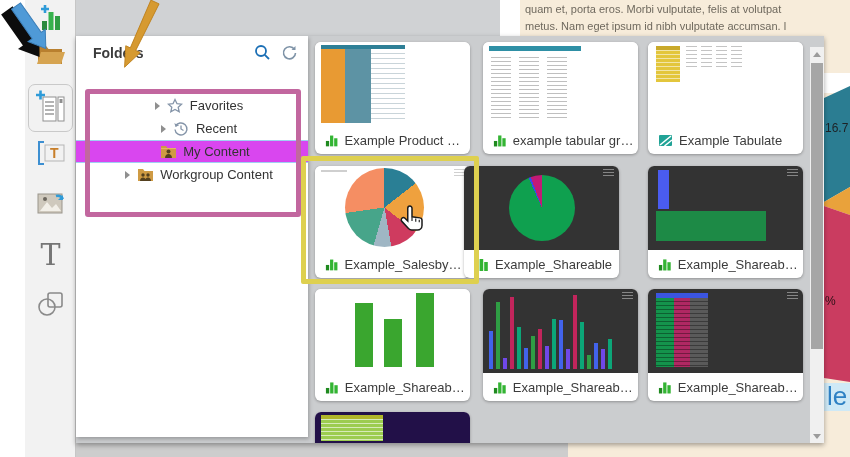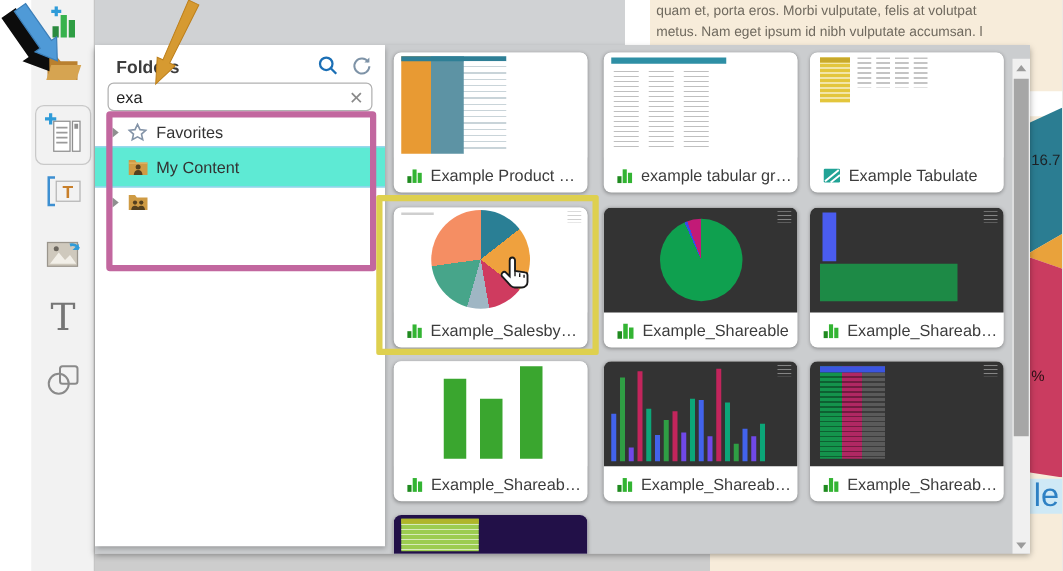--- a/index.html
+++ b/index.html
@@ -39,22 +39,22 @@
   
   .panel{position:absolute;left:0;top:0;width:232px;height:401px;background:#fff;
          box-shadow:1px 2px 4px rgba(0,0,0,.25);}
   .panel-title{position:absolute;left:17px;top:9px;font-size:14px;font-weight:bold;color:#3c3c3c;}
   .panel-tools{position:absolute;right:10px;top:8px;display:flex;gap:10px;}
   .searchbox{position:absolute;left:10px;top:30px;width:212px;height:23px;border:1px solid #b1b1b1;
              border-radius:5px;background:#fff;display:flex;align-items:center;padding:0 6px;}
   .searchbox input{border:none;outline:none;flex:1;font-size:13px;color:#222;background:transparent;padding:0;}
   .clear-x{color:#8a8a8a;font-size:14px;line-height:14px;cursor:pointer;}
   .tree{position:absolute;left:0;top:58px;width:232px;}
-  .tree-row{height:23px;display:flex;align-items:center;font-size:13px;color:#333;}
-  .tree-row.selected{background:#5eead4;border-top:1px solid #9fd0f2;border-bottom:1px solid #9fd0f2;height:33px;}
+  .tree-row{height:23px;display:flex;align-items:center;font-size:13px;color:#333;justify-content:center;}
+  .tree-row.selected{background:#d946ef;border-top:1px solid #9fd0f2;border-bottom:1px solid #9fd0f2;height:23px;}
   .caret{width:0;height:0;border-left:5px solid #8f8f8f;border-top:4px solid transparent;
          border-bottom:4px solid transparent;margin-left:14px;}
   .caret-space{width:5px;margin-left:14px;}
   .tree-ic{width:17px;height:15px;margin-left:7px;margin-right:6px;flex:none;}
 
   
   .card{position:absolute;width:155px;height:112px;background:#fff;border-radius:6px;
         box-shadow:0 1px 3px rgba(0,0,0,.3);overflow:hidden;}
   .thumb{position:relative;width:155px;height:84px;background:#fff;overflow:hidden;}
   .thumb.dark{background:#333333;}
@@ -205,33 +205,40 @@
             <path d="M10.8 10.8L15 15" stroke="#1b6fb5" stroke-width="1.8"></path>
           </svg>
         </span>
         <span>
           <svg width="17" height="17" viewBox="0 0 17 17">
             <path d="M13.5 5.5A6 6 0 1 0 14.5 9" fill="none" stroke="#7e93a7" stroke-width="1.6"></path>
             <path d="M14.5 2v4h-4z" fill="#7e93a7"></path>
           </svg>
         </span>
       </div>
-      <div class="searchbox">
-        <input type="text" value="exa" style="">
-        <span class="clear-x">✕</span>
-      </div>
       <div class="tree">
         <div class="tree-row">
           <span class="caret"></span>
           <span class="tree-ic">
             <svg width="16" height="16" viewBox="0 0 16 16">
                 <path d="M8 1.5l2 4.2 4.6.5-3.4 3.1 1 4.5L8 11.5l-4.2 2.3 1-4.5-3.4-3.1 4.6-.5z" fill="none" stroke="#8494a8" stroke-width="1.3"></path>
               </svg>
           </span>
           <span class="tree-label">Favorites</span>
+        </div>
+        <div class="tree-row">
+          <span class="caret"></span>
+          <span class="tree-ic">
+            <svg width="16" height="16" viewBox="0 0 16 16">
+              <path d="M2.5 5.5A6 6 0 1 1 2 8.5" fill="none" stroke="#8494a8" stroke-width="1.4"></path>
+              <path d="M1.2 2.2l1.6 3.6 3.4-1.6z" fill="#8494a8"></path>
+              <path d="M8 4.5V8l2.5 1.5" fill="none" stroke="#8494a8" stroke-width="1.3"></path>
+            </svg>
+          </span>
+          <span class="tree-label">Recent</span>
         </div>
         <div class="tree-row selected">
           <span class="caret-space"></span>
           <span class="tree-ic">
             <svg width="17" height="15" viewBox="0 0 17 15">
               <path d="M1 2h5l1.5 2H16v10H1z" fill="#cf9b44"></path>
               <path d="M1 4.5h15" stroke="#e2b567" stroke-width="1"></path>
               <circle cx="8.5" cy="7.5" r="2" fill="#54401f"></circle>
               <path d="M5 14c0-2.5 1.6-4 3.5-4s3.5 1.5 3.5 4z" fill="#54401f"></path>
             </svg>
@@ -241,20 +248,21 @@
         <div class="tree-row">
           <span class="caret"></span>
           <span class="tree-ic">
             <svg width="17" height="15" viewBox="0 0 17 15">
               <path d="M1 2h5l1.5 2H16v10H1z" fill="#cf9b44"></path>
               <circle cx="6" cy="8" r="1.7" fill="#54401f"></circle>
               <circle cx="11" cy="8" r="1.7" fill="#54401f"></circle>
               <path d="M3 14c0-2.2 1.3-3.4 3-3.4s3 1.2 3 3.4zM8 14c0-2.2 1.3-3.4 3-3.4s3 1.2 3 3.4z" fill="#54401f"></path>
             </svg>
           </span>
+          <span class="tree-label">Workgroup Content</span>
         </div>
       </div>
     </div>
 
     <div class="card" style="left:239px;top:6px;">
       <div class="thumb">
           <div class="t1-table"></div>
         </div>
       <div class="caption">
         <svg width="15" height="15" viewBox="0 0 15 15">
@@ -306,21 +314,21 @@
       </div>
       <div class="caption">
         <svg width="15" height="15" viewBox="0 0 15 15">
             <rect x="1" y="8" width="3.6" height="6" fill="#1f8a1f"></rect>
             <rect x="5.6" y="2" width="3.6" height="12" fill="#33b433"></rect>
             <rect x="10.2" y="5" width="3.6" height="9" fill="#33b433"></rect>
           </svg>
         <span class="lbl">Example_SalesbyPro...</span>
       </div>
     </div>
-    <div class="card" style="left:407px;top:130px;">
+    <div class="card" style="left:388px;top:130px;">
       <div class="thumb dark">
         <div class="legend-mini"></div>
         <div class="t5-pie"></div>
       </div>
       <div class="caption">
         <svg width="15" height="15" viewBox="0 0 15 15">
             <rect x="1" y="8" width="3.6" height="6" fill="#1f8a1f"></rect>
             <rect x="5.6" y="2" width="3.6" height="12" fill="#33b433"></rect>
             <rect x="10.2" y="5" width="3.6" height="9" fill="#33b433"></rect>
           </svg>

